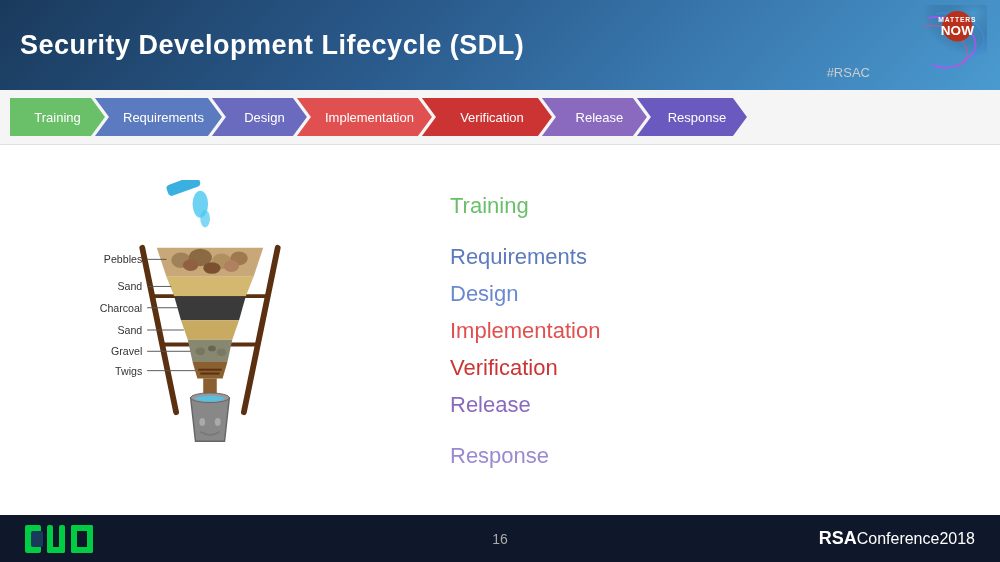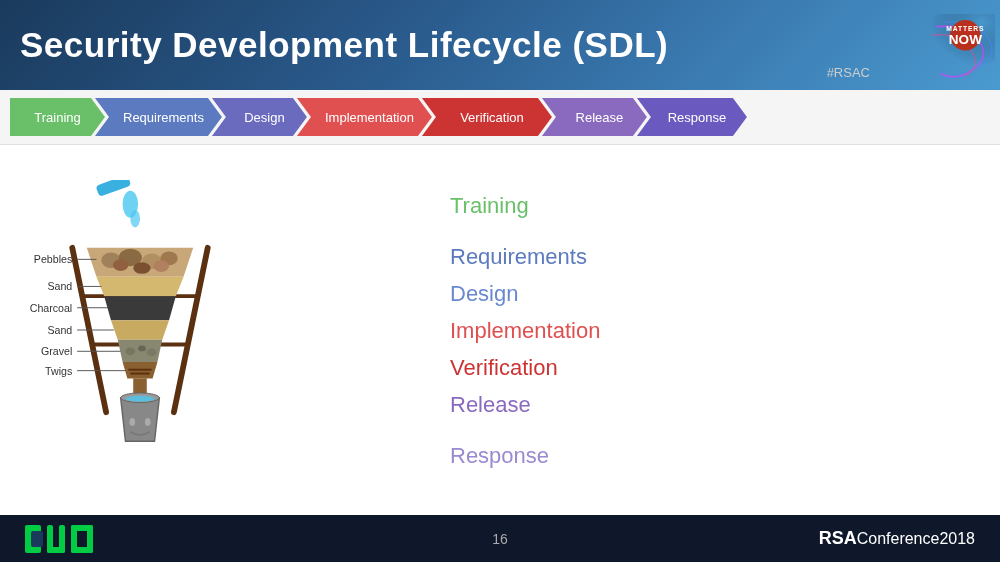--- a/index.html
+++ b/index.html
@@ -16,32 +16,31 @@
     .header {
       background: linear-gradient(135deg, #1a3a5c 0%, #2a5a8c 40%, #3a7ab0 70%, #4a9ad0 100%);
       height: 90px;
       display: flex;
       align-items: center;
       padding: 0 20px;
       position: relative;
     }
     .header-title {
       color: #fff;
-      font-size: 35px;
+      font-size: 27px;
       font-weight: 700;
       letter-spacing: 0.5px;
     }
     .header-logo {
       position: absolute;
-      right: 0;
+      right: 8px;
       top: 0;
       width: 130px;
       height: 90px;
       overflow: hidden;
-      margin-top: 9px;
     }
     .logo-swirls {
       position: absolute;
       right: 5px;
       top: 5px;
       width: 110px;
       height: 85px;
     }
     .rsac-tag {
       position: absolute;
@@ -94,21 +93,21 @@
       height: 370px;
       background: #fff;
       padding: 10px 0;
     }
 
     
     .filter-diagram {
       width: 420px;
       display: flex;
       align-items: center;
-      justify-content: flex-start;
+      justify-content: center;
       padding: 10px 20px;
       flex-shrink: 0;
     }
     .filter-svg {
       width: 240px;
       height: 300px;
     }
 
     
     .legend {

